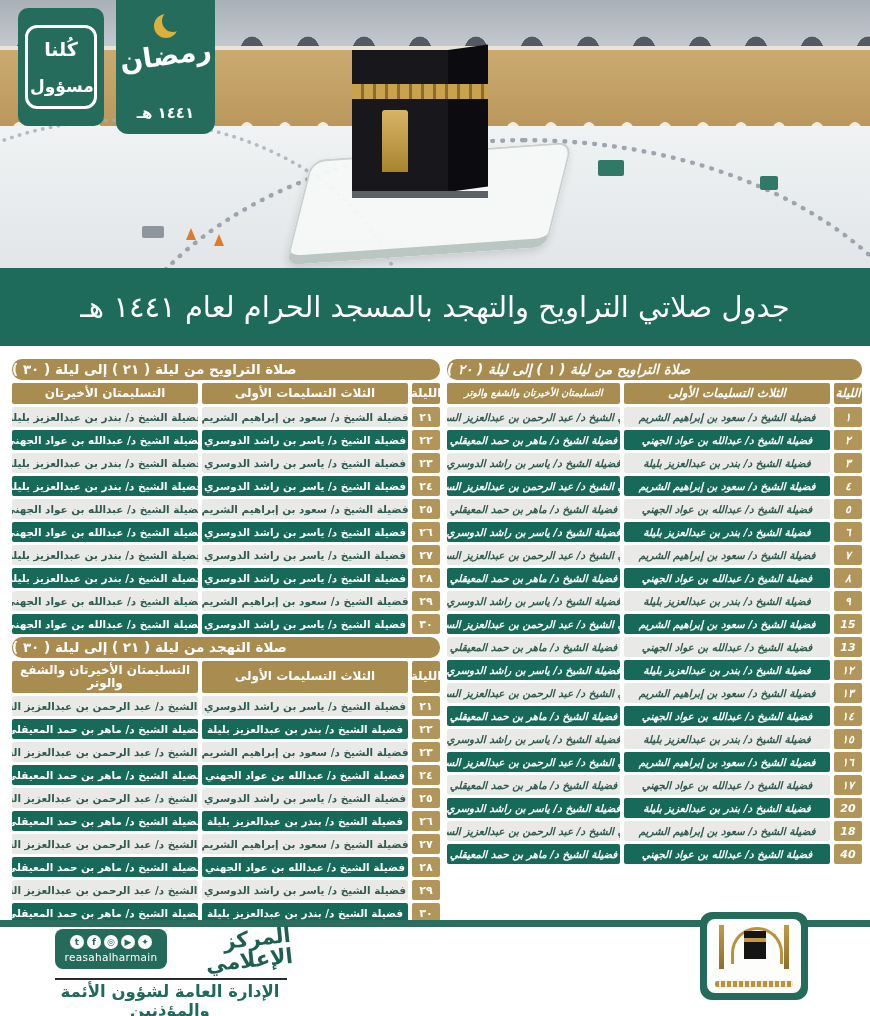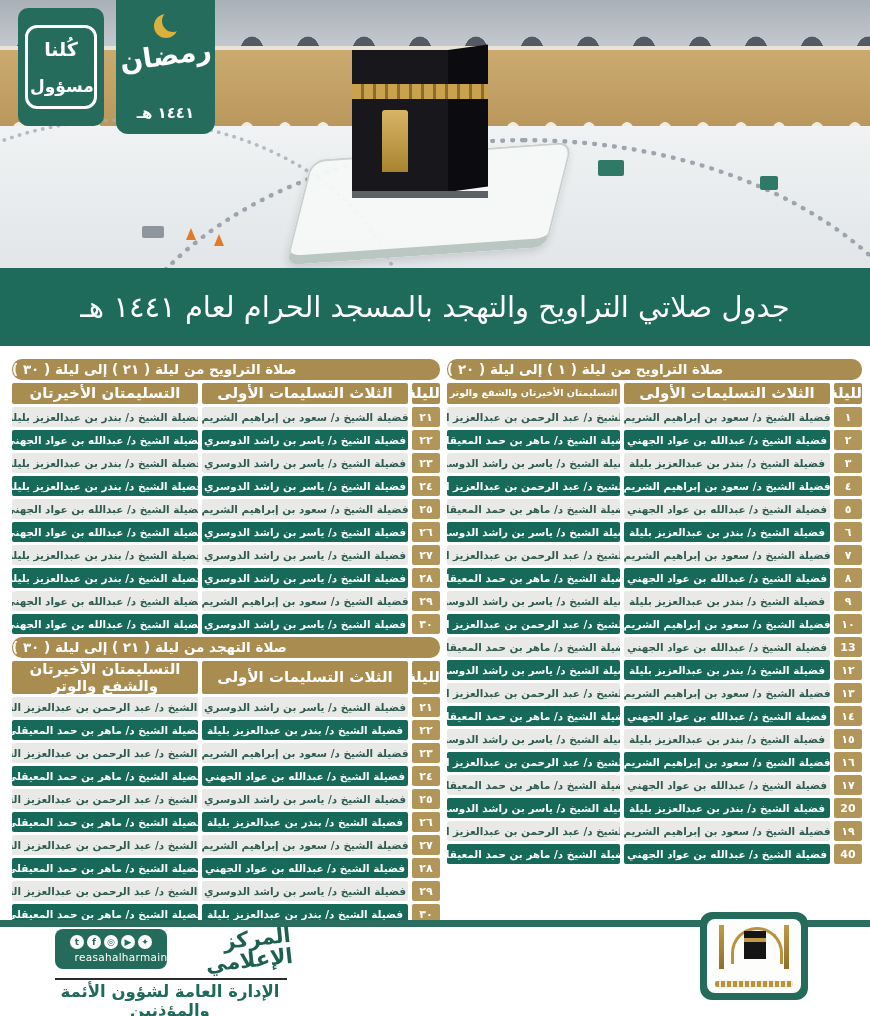--- a/index.html
+++ b/index.html
@@ -56,46 +56,46 @@
     color:#fff;transform:rotate(-8deg);}
   .ramadan-year{position:absolute;left:0;bottom:12px;width:100%;font-size:15px;font-weight:bold;color:#fff;}
 
   
   .banner{width:870px;height:78px;background:#1e6a5b;display:flex;align-items:center;
     justify-content:center;}
   .banner .title{color:#fff;font-size:29px;font-weight:normal;direction:rtl;}
 
   
   .content{direction:rtl;display:flex;gap:7px;padding:13px 8px 0 12px;height:564px;box-sizing:border-box;}
-  .col-right{width:415px;flex:0 0 auto;}
+  .col-right{width:415px;flex:0 0 auto;font-style:italic;}
   .col-left{width:428px;flex:0 0 auto;}
   .ptable{direction:rtl;width:100%;}
   .ttl{background:#a98c50;color:#fff;height:21px;line-height:21px;text-align:left;
     font-weight:bold;font-size:13.5px;border-radius:10px;margin-bottom:3px;}
   .thead,.trow{display:grid;grid-template-columns:28px 206px 1fr;gap:4px;margin-bottom:3px;}
   .cell{display:flex;align-items:center;justify-content:center;border-radius:2px;text-align:center;}
-  .hc{background:#a98c50;color:#fff;font-weight:bold;font-size:15px;min-height:21px;line-height:1.1;}
+  .hc{background:#a98c50;color:#fff;font-weight:bold;font-size:12px;min-height:21px;line-height:1.1;}
   .trow .cell{height:20px;}
   .night{background:#b29558;color:#fff;font-size:11px;font-weight:bold;}
   .name{background:#e9e9e7;color:#2f5c50;font-size:10.4px;font-weight:bold;
     white-space:nowrap;overflow:hidden;}
   .trow.alt .name{background:#17695a;color:#fff;}
   .t1 .c-last{font-size:9.6px;}
   .t3 .thead .cell{min-height:32px;}
   .t3 .c-last{padding:0 6px;}
 
   
   .footer{position:relative;width:870px;height:93px;margin-top:2px;}
   .footer-line{position:absolute;left:0;top:8px;width:870px;height:7px;background:#2b6e60;}
   .social-badge{position:absolute;left:55px;top:17px;width:112px;height:40px;background:#256b5c;
     border-radius:8px;display:flex;flex-direction:column;align-items:center;justify-content:center;gap:2px;}
   .icons-row{display:flex;gap:3px;}
   .sicon{width:14px;height:14px;border-radius:50%;background:#fff;color:#256b5c;font-size:9px;
     font-weight:bold;display:flex;align-items:center;justify-content:center;line-height:1;}
-  .handle{color:#fff;font-size:10.5px;letter-spacing:.3px;padding-left:20px;}
+  .handle{color:#fff;font-size:10.5px;letter-spacing:.3px;}
   .media-center{position:absolute;left:172px;top:14px;width:120px;height:52px;color:#1d5f51;
     font-size:21px;font-weight:bold;direction:rtl;display:flex;align-items:center;justify-content:center;
     transform:rotate(-6deg);line-height:1;}
   .footer-divider{position:absolute;left:55px;top:66px;width:232px;height:2px;background:#2b2b2b;}
   .dept{position:absolute;left:20px;top:70px;width:300px;text-align:center;color:#1e6a5b;
     font-size:16.5px;font-weight:bold;direction:rtl;}
   .emblem-badge{position:absolute;right:62px;top:0;width:108px;height:88px;background:#256b5c;
     border-radius:12px;padding:7px;box-sizing:border-box;}
   .emblem-inner{background:#fdfdfb;border-radius:8px;width:100%;height:100%;position:relative;overflow:hidden;}
   .em-arch{position:absolute;left:24px;top:8px;width:46px;height:34px;border:3px solid #b8923f;
@@ -196,21 +196,21 @@
             <div class="cell night">٨</div>
             <div class="cell name">فضيلة الشيخ د/ عبدالله بن عواد الجهني</div>
             <div class="cell name">فضيلة الشيخ د/ ماهر بن حمد المعيقلي</div>
           </div>
           <div class="trow">
             <div class="cell night">٩</div>
             <div class="cell name">فضيلة الشيخ د/ بندر بن عبدالعزيز بليلة</div>
             <div class="cell name">فضيلة الشيخ د/ ياسر بن راشد الدوسري</div>
           </div>
           <div class="trow alt">
-            <div class="cell night">١٠</div>
+            <div class="cell night">15</div>
             <div class="cell name">فضيلة الشيخ د/ سعود بن إبراهيم الشريم</div>
             <div class="cell name">معالي الشيخ د/ عبد الرحمن بن عبدالعزيز السديس</div>
           </div>
           <div class="trow">
             <div class="cell night">13</div>
             <div class="cell name">فضيلة الشيخ د/ عبدالله بن عواد الجهني</div>
             <div class="cell name">فضيلة الشيخ د/ ماهر بن حمد المعيقلي</div>
           </div>
           <div class="trow alt">
             <div class="cell night">١٢</div>
@@ -241,21 +241,21 @@
             <div class="cell night">١٧</div>
             <div class="cell name">فضيلة الشيخ د/ عبدالله بن عواد الجهني</div>
             <div class="cell name">فضيلة الشيخ د/ ماهر بن حمد المعيقلي</div>
           </div>
           <div class="trow alt">
             <div class="cell night">20</div>
             <div class="cell name">فضيلة الشيخ د/ بندر بن عبدالعزيز بليلة</div>
             <div class="cell name">فضيلة الشيخ د/ ياسر بن راشد الدوسري</div>
           </div>
           <div class="trow">
-            <div class="cell night">١٩</div>
+            <div class="cell night">18</div>
             <div class="cell name">فضيلة الشيخ د/ سعود بن إبراهيم الشريم</div>
             <div class="cell name">معالي الشيخ د/ عبد الرحمن بن عبدالعزيز السديس</div>
           </div>
           <div class="trow alt">
             <div class="cell night">40</div>
             <div class="cell name">فضيلة الشيخ د/ عبدالله بن عواد الجهني</div>
             <div class="cell name">فضيلة الشيخ د/ ماهر بن حمد المعيقلي</div>
           </div>
         </div>
     </div>

